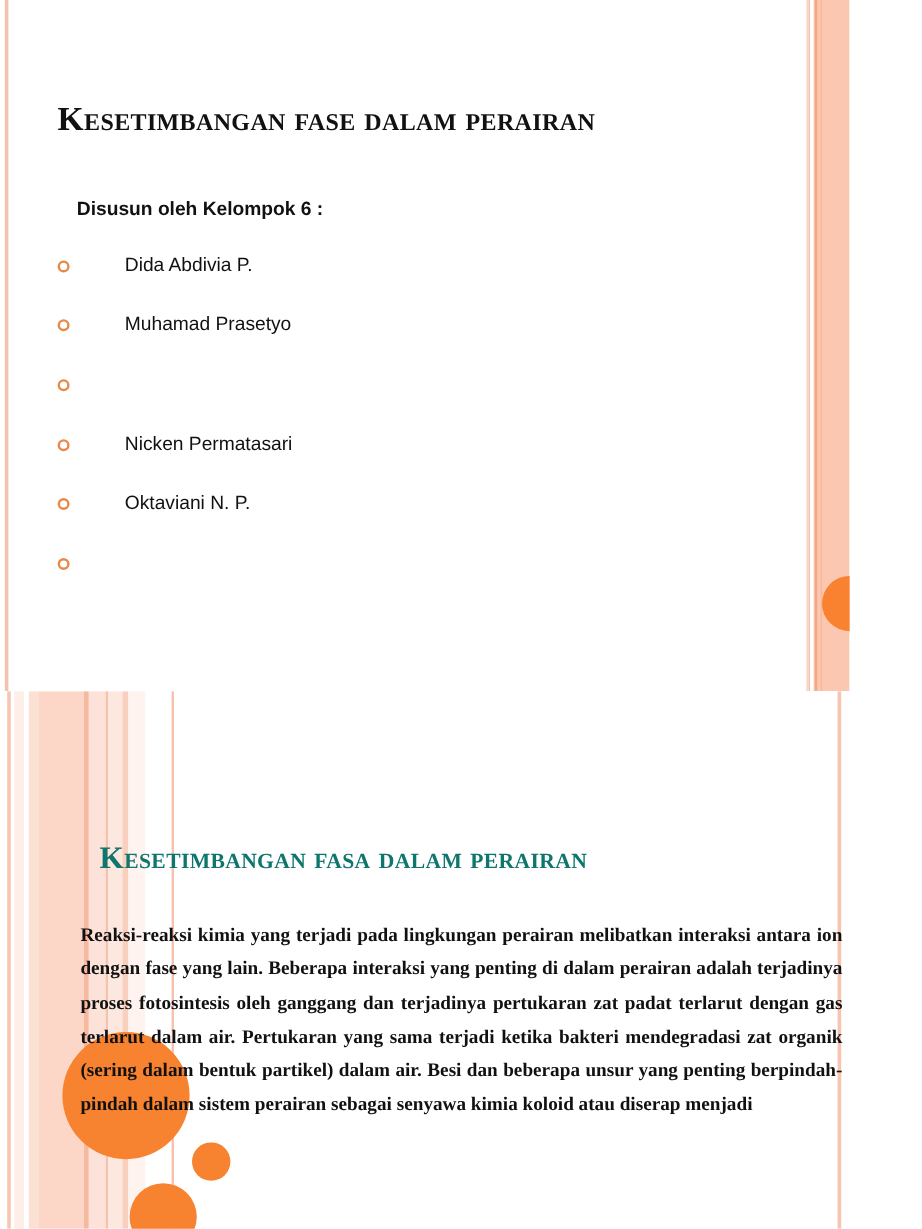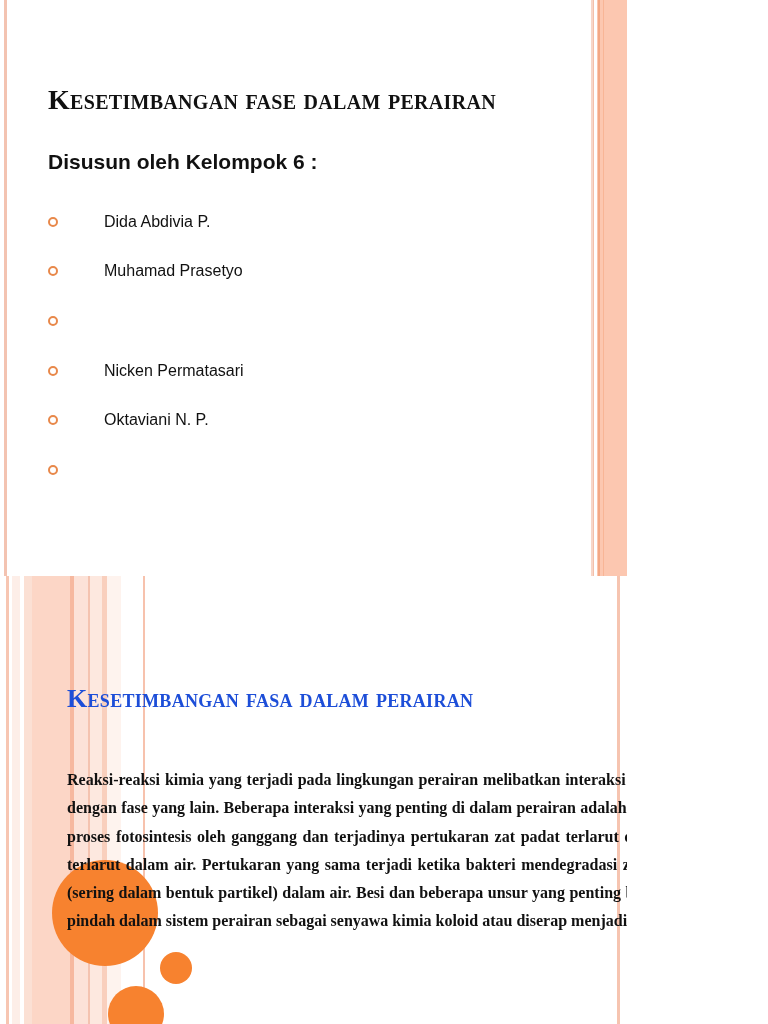--- a/index.html
+++ b/index.html
@@ -1,55 +1,55 @@
 <!DOCTYPE html>
 <html><head>
 <meta charset="utf-8">
 <style>
   html, body { margin: 0; padding: 0; }
   body {
     width: 768px; height: 1024px; overflow: hidden; position: relative;
     background: #ffffff;
     font-family: "Liberation Sans", sans-serif;
   }
-  .slide { position: absolute; left: 0; width: 627px; overflow: hidden; background: #ffffff; }
+  .slide { position: absolute; left: 0; width: 708px; overflow: hidden; background: #ffffff; }
 
   
   #slide1 { top: 0; height: 576px; }
   #slide1 .left-line { position: absolute; left: 4px; top: 0; width: 3px; height: 576px; background: #f3c3b1; }
   #slide1 .right-deco { position: absolute; top: 0; right: 0; width: 36px; height: 576px; }
   #slide1 .rl { position: absolute; top: 0; height: 576px; }
   .s1-title {
     position: absolute; left: 48px; top: 84px;
     font-family: "Liberation Serif", serif; font-weight: bold;
     font-size: 28px; color: #111111; font-variant: small-caps; letter-spacing: 0.3px;
     margin: 0; white-space: nowrap;
   }
   .s1-subtitle {
     position: absolute; left: 48px; top: 150px;
-    font-weight: bold; font-size: 21px; color: #111; margin: 0;
+    font-weight: bold; font-size: 16px; color: #111; margin: 16px;
   }
   .member-list { position: absolute; left: 48px; top: 197px; margin: 0; padding: 0; list-style: none; }
   .member-list li { height: 49.6px; display: flex; align-items: center; margin: 0; }
   .member-list li .bullet {
     width: 6px; height: 6px; border: 2px solid #e8884a; border-radius: 50%;
     margin-right: 11px; flex: none;
   }
   .member-list li .name { font-size: 16px; color: #111; line-height: 30px; margin-left: 35px; }
   .dot-s1 { position: absolute; left: 685px; top: 480px; width: 46px; height: 46px; border-radius: 50%; background: #f8822f; }
 
   
   #slide2 { top: 576px; height: 448px; }
   #slide2 .stripe { position: absolute; top: 0; height: 448px; }
   #slide2 .right-line { position: absolute; top: 0; right: 7px; width: 3px; height: 448px; background: #f6c4b0; }
   .s2-title {
     position: absolute; left: 67px; top: 108px;
     font-family: "Liberation Serif", serif; font-weight: bold;
-    font-size: 26px; color: #1d4ed8; font-variant: small-caps; letter-spacing: 0.3px;
-    margin: 0; white-space: nowrap; z-index: 3;
+    font-size: 26px; color: #0f766e; font-variant: small-caps; letter-spacing: 0.3px;
+    margin: 16px; white-space: nowrap; z-index: 3;
   }
   .big-dot { position: absolute; border-radius: 50%; background: #f7822f; z-index: 2; }
   .s2-body {
     position: absolute; left: 67px; top: 190px; width: 635px;
     font-family: "Liberation Serif", serif; font-weight: bold;
     font-size: 16px; line-height: 28.3px; color: #111;
     text-align: justify; margin: 0; z-index: 3;
   }
 </style>
 </head>

